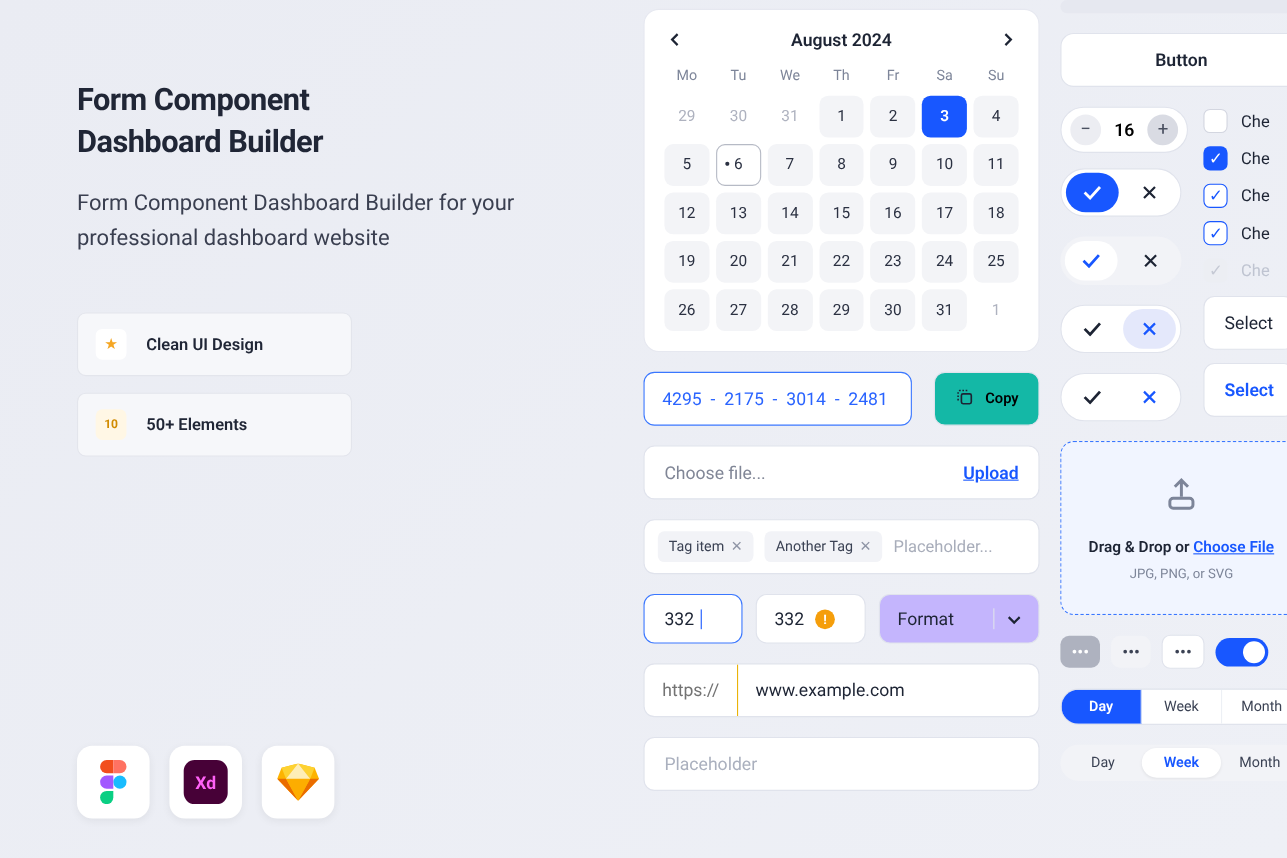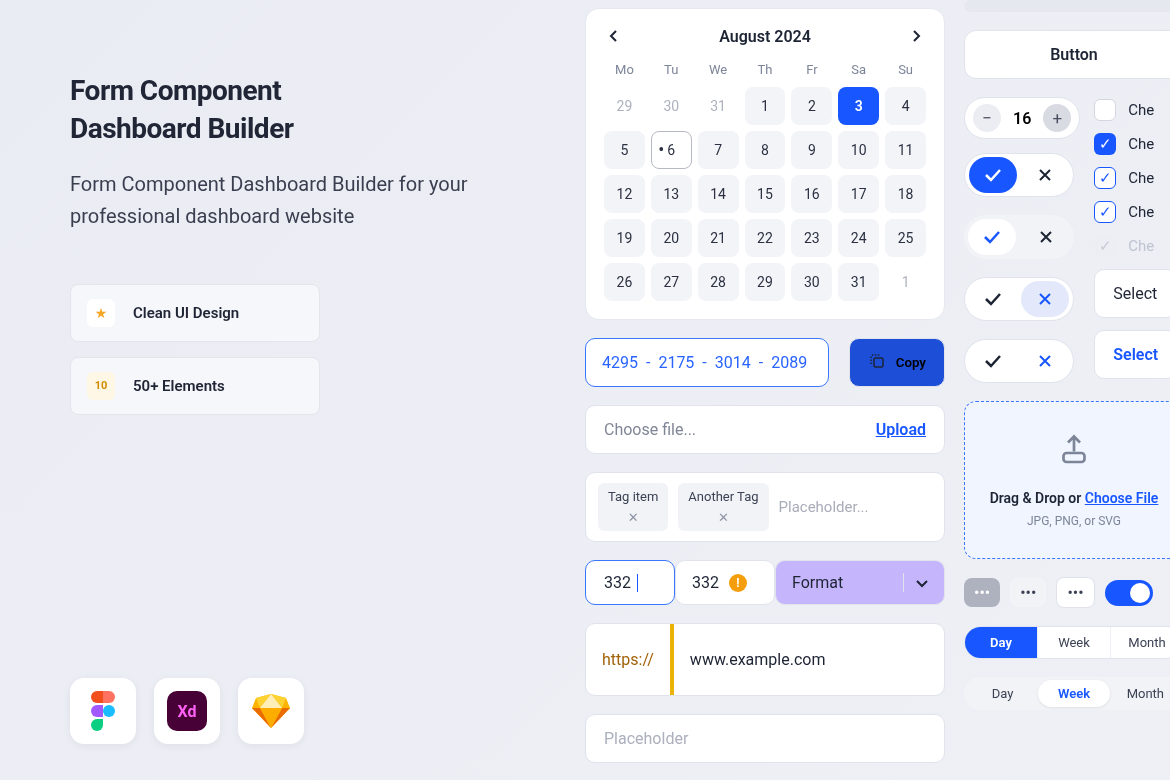--- a/index.html
+++ b/index.html
@@ -25,40 +25,40 @@
 .days { display: grid; grid-template-columns: repeat(7, 1fr); gap: 6px; }
 .day { height: 38px; background: #f3f4f7; border-radius: 8px; display: flex; align-items: center; justify-content: center; font-size: 14px; color: #2b3142; cursor: pointer; }
 .day.muted { background: transparent; color: #aeb2bf; }
 .day.selected { background: #1857ff; color: #fff; font-weight: 600; }
 .day.today { border: 1px solid #b6bac5; background: #fff; }
 .day .dot { position: absolute; margin-right: 20px; font-size: 18px; line-height: 0; }
 .today-wrap { position: relative; }
 
 .row { display: flex; gap: 20px; }
 .code-box { flex: 1; border: 1.5px solid #3a77ff; border-radius: 10px; padding: 14px 16px; color: #2a64ff; font-size: 16px; display: flex; gap: 8px; background: #fff; }
-.copy-btn { background: #1d4ed8; border: 1px solid #e0e3ec; border-radius: 10px; padding: 12px 18px; display: flex; align-items: center; gap: 10px; font-weight: 600; }
+.copy-btn { background: #14b8a6; border: 1px solid #e0e3ec; border-radius: 10px; padding: 12px 18px; display: flex; align-items: center; gap: 10px; font-weight: 600; }
 
 .file-box { background: #fff; border: 1px solid #e0e3ec; border-radius: 10px; padding: 14px 18px; display: flex; justify-content: space-between; align-items: center; }
 .file-box .ph { color: #808696; }
 .file-box .up { color: #1857ff; font-weight: 600; text-decoration: underline; margin-left: 48px; }
 
 .tag-box { background: #fff; border: 1px solid #e0e3ec; border-radius: 10px; padding: 10px 12px; display: flex; gap: 10px; align-items: center; }
-.tag { background: #f2f3f7; border-radius: 6px; padding: 6px 10px; font-size: 13px; color: #3b4254; display: flex; align-items: center; gap: 6px; flex-direction: column; }
+.tag { background: #f2f3f7; border-radius: 6px; padding: 6px 10px; font-size: 13px; color: #3b4254; display: flex; align-items: center; gap: 6px; }
 .tag .x { color: #8e94a5; cursor: pointer; }
 .tag-box .ph2 { color: #a8adba; font-size: 15px; }
 
-.triple { display: flex; }
+.triple { display: flex; gap: 12px; }
 .num-box { border: 1.5px solid #3a77ff; border-radius: 10px; padding: 12px 18px; color: #1d2434; font-size: 16px; background: #fff; display: flex; align-items: center; gap: 6px; width: 90px; }
 .num-box .caret { width: 1px; height: 18px; background: #1857ff; }
 .num-box2 { border: 1px solid #e0e3ec; border-radius: 10px; padding: 12px 16px; color: #1d2434; font-size: 16px; background: #fff; width: 100px; display: flex; align-items: center; gap: 10px; }
 .warn { width: 18px; height: 18px; border-radius: 50%; background: #f59e0b; color: #fff; font-size: 12px; display: flex; align-items: center; justify-content: center; font-weight: 700; }
 .sel-box { border: 1px solid #e0e3ec; border-radius: 10px; padding: 12px 16px; color: #1d2434; font-size: 16px; background: #c4b5fd; flex: 1; display: flex; justify-content: space-between; align-items: center; }
 
 .url-box { background: #fff; border: 1px solid #e0e3ec; border-radius: 10px; display: flex; align-items: center; overflow: hidden; }
-.url-pre { padding: 26px 16px; color: #a16207; border-right: 4px solid #eab308; }
+.url-pre { padding: 14px 16px; color: #737373; border-right: 1px solid #eab308; }
 .url-val { padding: 14px 16px; color: #1d2434; }
 .ph-box { background: #fff; border: 1px solid #e0e3ec; border-radius: 10px; padding: 14px 18px; color: #aab0be; }
 
 .right { position: absolute; left: 964px; top: 0; width: 220px; display: flex; flex-direction: column; gap: 18px; }
 .btn-top { background: #e6e8f0; border-radius: 12px; height: 12px; }
 .btn-main { background: #fff; border: 1px solid #e0e3ec; border-radius: 12px; padding: 14px; text-align: center; font-weight: 600; color: #1d2434; }
 .stepper { background: #fff; border: 1px solid #e0e3ec; border-radius: 24px; padding: 6px 8px; display: flex; align-items: center; gap: 12px; }
 .step-b { width: 28px; height: 28px; border-radius: 50%; background: #ecedf2; display: flex; align-items: center; justify-content: center; color: #4a5060; font-size: 17px; }
 .step-v { font-size: 16px; font-weight: 600; }
 
@@ -213,21 +213,21 @@
   </div>
 
   <div class="row">
     <div class="code-box" id="codebox">
         <span>4295</span>
         <span>-</span>
         <span>2175</span>
         <span>-</span>
         <span>3014</span>
         <span>-</span>
-        <span>2089</span>
+        <span>2481</span>
       </div>
     <button class="copy-btn">
       <span><svg width="18" height="18" viewBox="0 0 24 24" fill="none" stroke="#1d2434" stroke-width="2">
             <rect x="8" y="8" width="12" height="12" rx="2"></rect>
             <path d="M4 16V6a2 2 0 012-2h10" stroke-dasharray="2 2"></path>
           </svg></span>
       <span>Copy</span>
     </button>
   </div>
 

